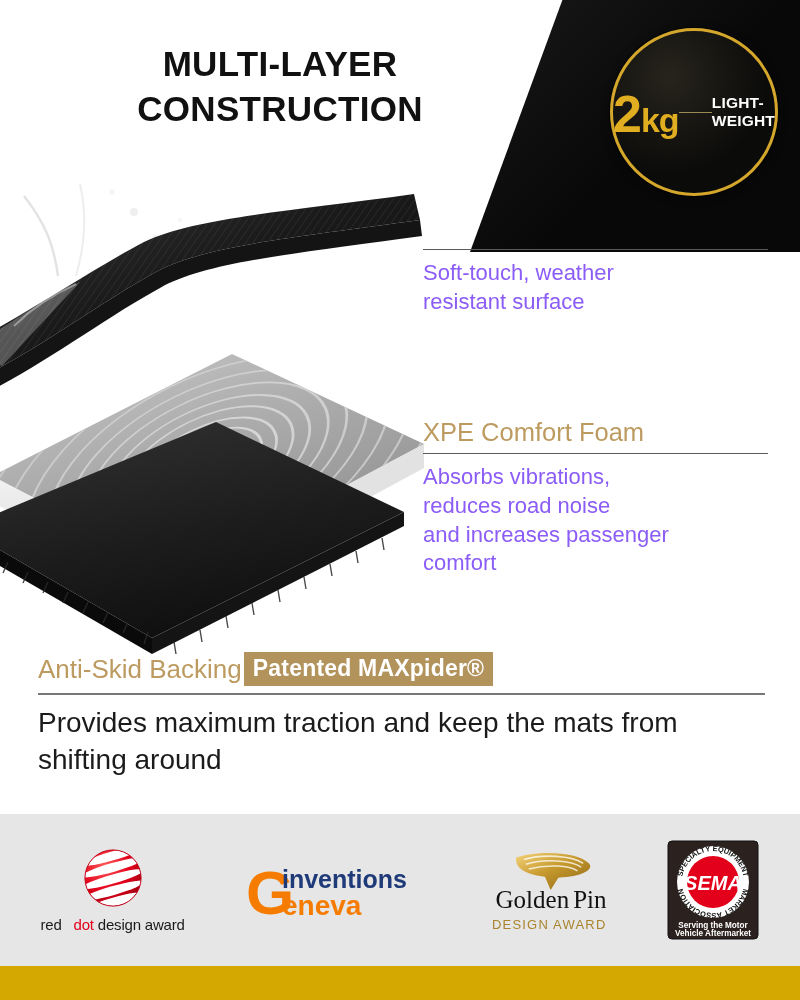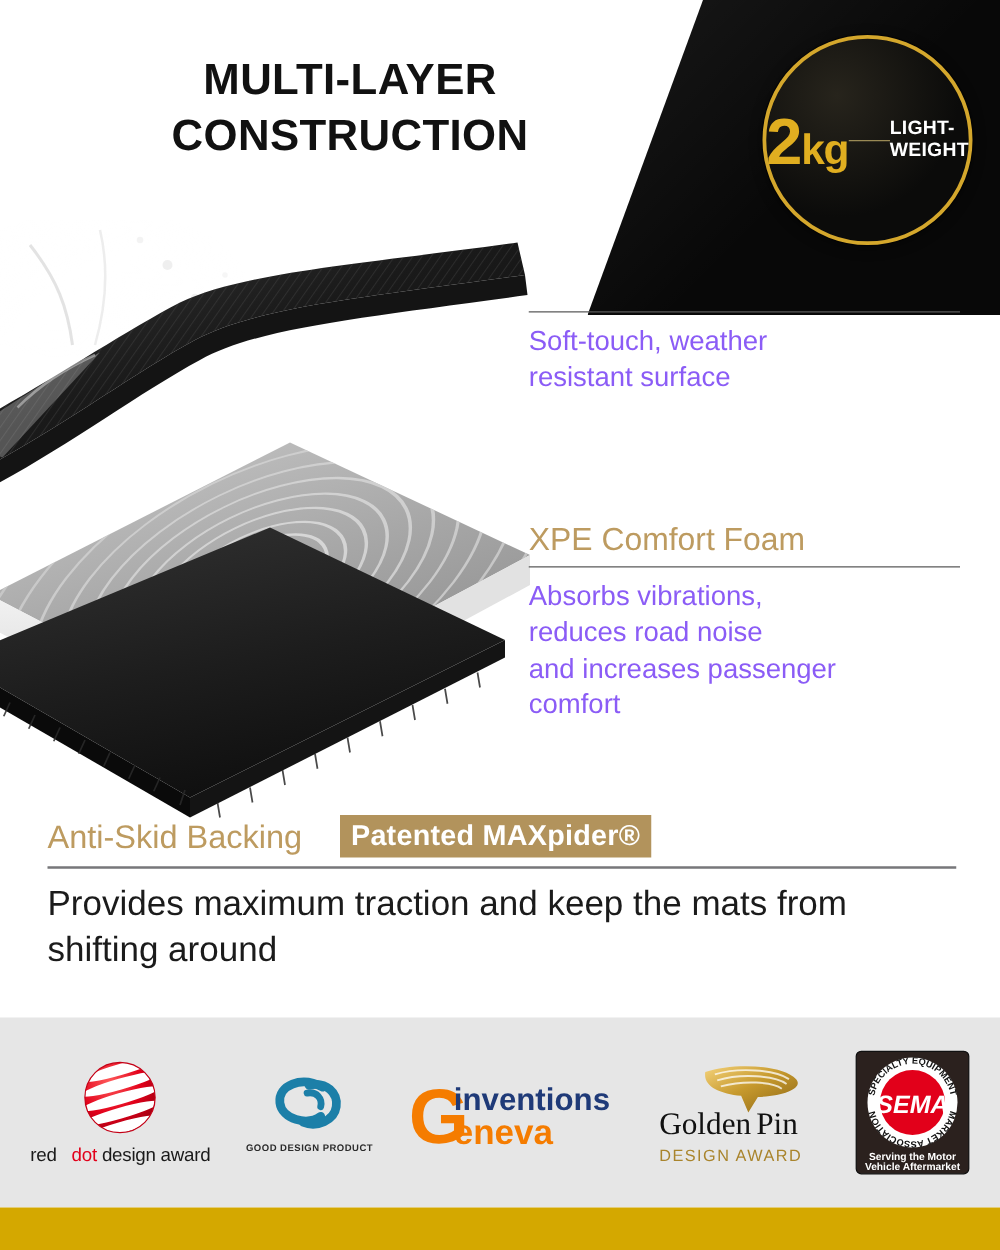--- a/index.html
+++ b/index.html
@@ -63,21 +63,21 @@
     color:#BD9B60; font-size:25.5px; font-weight:400; line-height:1.15;
     white-space:nowrap;
   }
   .feat-rule{ height:1px; background:#5a5a5a; margin:6px 0 9px; width:100%; }
   .feat-body{
     color:#8b5cf6; font-size:22px; font-weight:300; line-height:1.3;
   }
 
   
   .skid{ position:absolute; left:38px; top:652px; width:727px; z-index:3; }
-  .skid-row{ display:flex; align-items:center; gap:30px; }
+  .skid-row{ display:flex; align-items:center; gap:2px; }
   .skid-head{ color:#BD9B60; font-size:26px; font-weight:400; white-space:nowrap; }
   .skid-badge{
     background:#B2935C; color:#ffffff; font-size:23px; font-weight:700;
     padding:3px 9px 4px; letter-spacing:.2px; white-space:nowrap;
   }
   .skid-rule{ height:1.6px; background:#77777a; margin:7px 0 10px; width:100%; }
   .skid-body{ color:#1b1b1b; font-size:28px; font-weight:300; line-height:1.32; }
 
   
   .awards{
@@ -93,21 +93,21 @@
   .rd-text .dot{ color:#E2001A;margin-left:12px; }
 
   
   .gd-mark{ width:70px; height:50px; }
   .gd-text{ font-size:7.6px; color:#2b2b2b; font-weight:700; letter-spacing:.4px; margin-top:6px; }
 
   
   .ig-wrap{ position:relative; width:172px; height:64px; }
 
   
-  .gp-wrap{ display:flex; flex-direction:column; align-items:flex-start; }
+  .gp-wrap{ display:flex; flex-direction:column; align-items:flex-end; }
   .gp-mark{ width:128px; height:44px; }
   .gp-row{ display:flex; align-items:baseline; gap:4px; margin-top:-6px; }
   .gp-word{ font-family:"Liberation Serif", serif; font-size:25px; color:#111; }
   .gp-sub{ font-size:13px; color:#A9842C; letter-spacing:1.2px; margin-top:3px; font-weight:400; }
 
   
   .sema{ width:92px; height:100px; }
 
   
   .gold-bar{ position:absolute; left:0; bottom:0; width:800px; height:34px; background:#D4A800; z-index:5; }
@@ -274,30 +274,20 @@
         <ellipse cx="32" cy="21" rx="34" ry="4.6" transform="rotate(-16 32 21)"></ellipse>
         <ellipse cx="32" cy="33" rx="34" ry="4.6" transform="rotate(-16 32 33)"></ellipse>
         <ellipse cx="32" cy="45" rx="34" ry="4.6" transform="rotate(-16 32 45)"></ellipse>
         <ellipse cx="32" cy="57" rx="34" ry="4.6" transform="rotate(-16 32 57)"></ellipse>
       </g>
       <circle cx="32" cy="32" r="29" fill="none" stroke="#c40016" stroke-width="1"></circle>
     </svg>
     <div class="rd-text"><span>red</span><span class="dot">dot</span><span> design award</span></div>
   </div>
 
-  <div class="award">
-    <svg class="gd-mark" viewBox="0 0 90 62">
-      <g fill="none" stroke="#1C7FA8" stroke-width="9" stroke-linecap="round">
-        <path d="M58 14 C36 2, 12 12, 14 30 C16 47, 42 54, 56 44"></path>
-        <path d="M44 12 C62 8, 74 20, 72 34 C70 48, 52 56, 38 50"></path>
-      </g>
-      <path d="M42 20 C52 18, 58 26, 56 34" stroke="#1C7FA8" stroke-width="7" fill="none" stroke-linecap="round"></path>
-    </svg>
-    <div class="gd-text">GOOD DESIGN PRODUCT</div>
-  </div>
 
   <div class="award">
     <div class="ig-wrap">
       <svg viewBox="0 0 172 64" width="172" height="64">
         <text x="0" y="56" font-family="Liberation Sans, sans-serif" font-size="62" font-weight="700" fill="#F57C00">G</text>
         <text x="36" y="30" font-family="Liberation Sans, sans-serif" font-size="25" font-weight="700" fill="#1F3A78">inventions</text>
         <text x="36" y="57" font-family="Liberation Sans, sans-serif" font-size="28" font-weight="700" fill="#F57C00">eneva</text>
       </svg>
     </div>
   </div>

